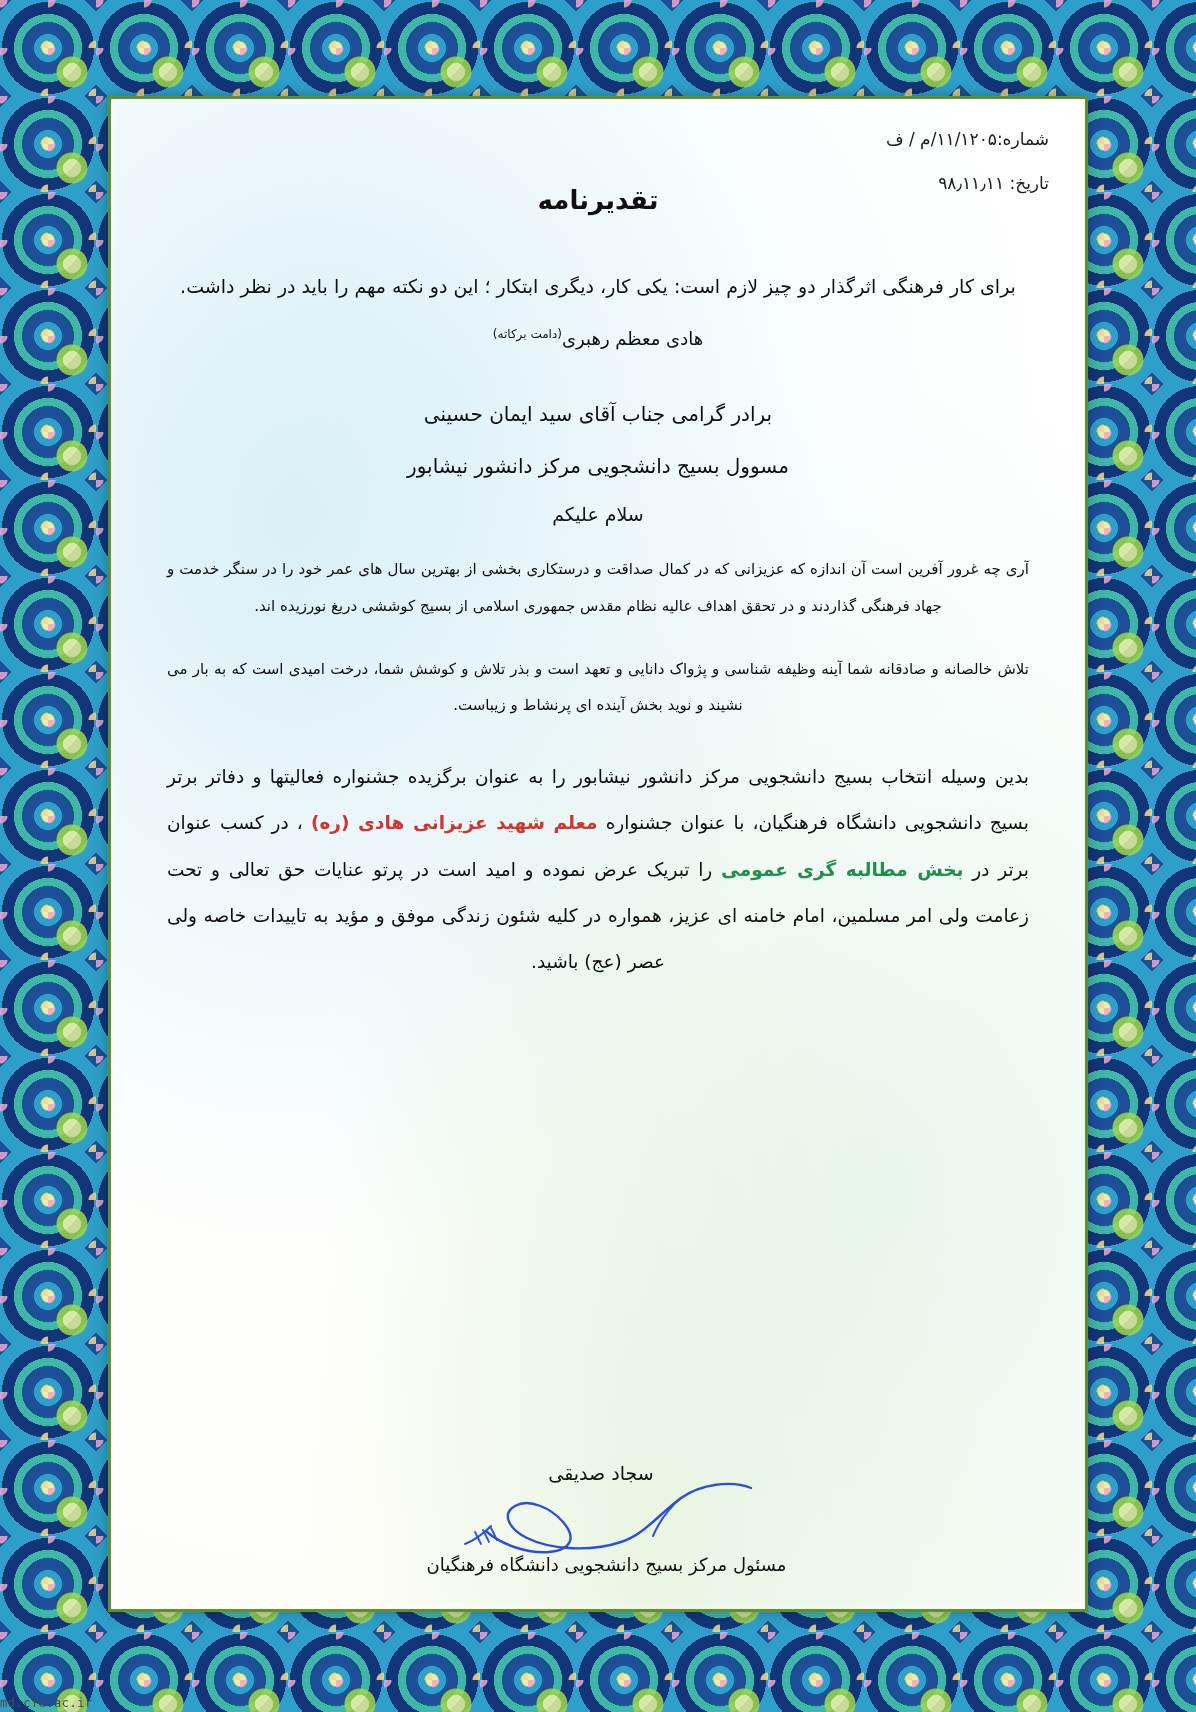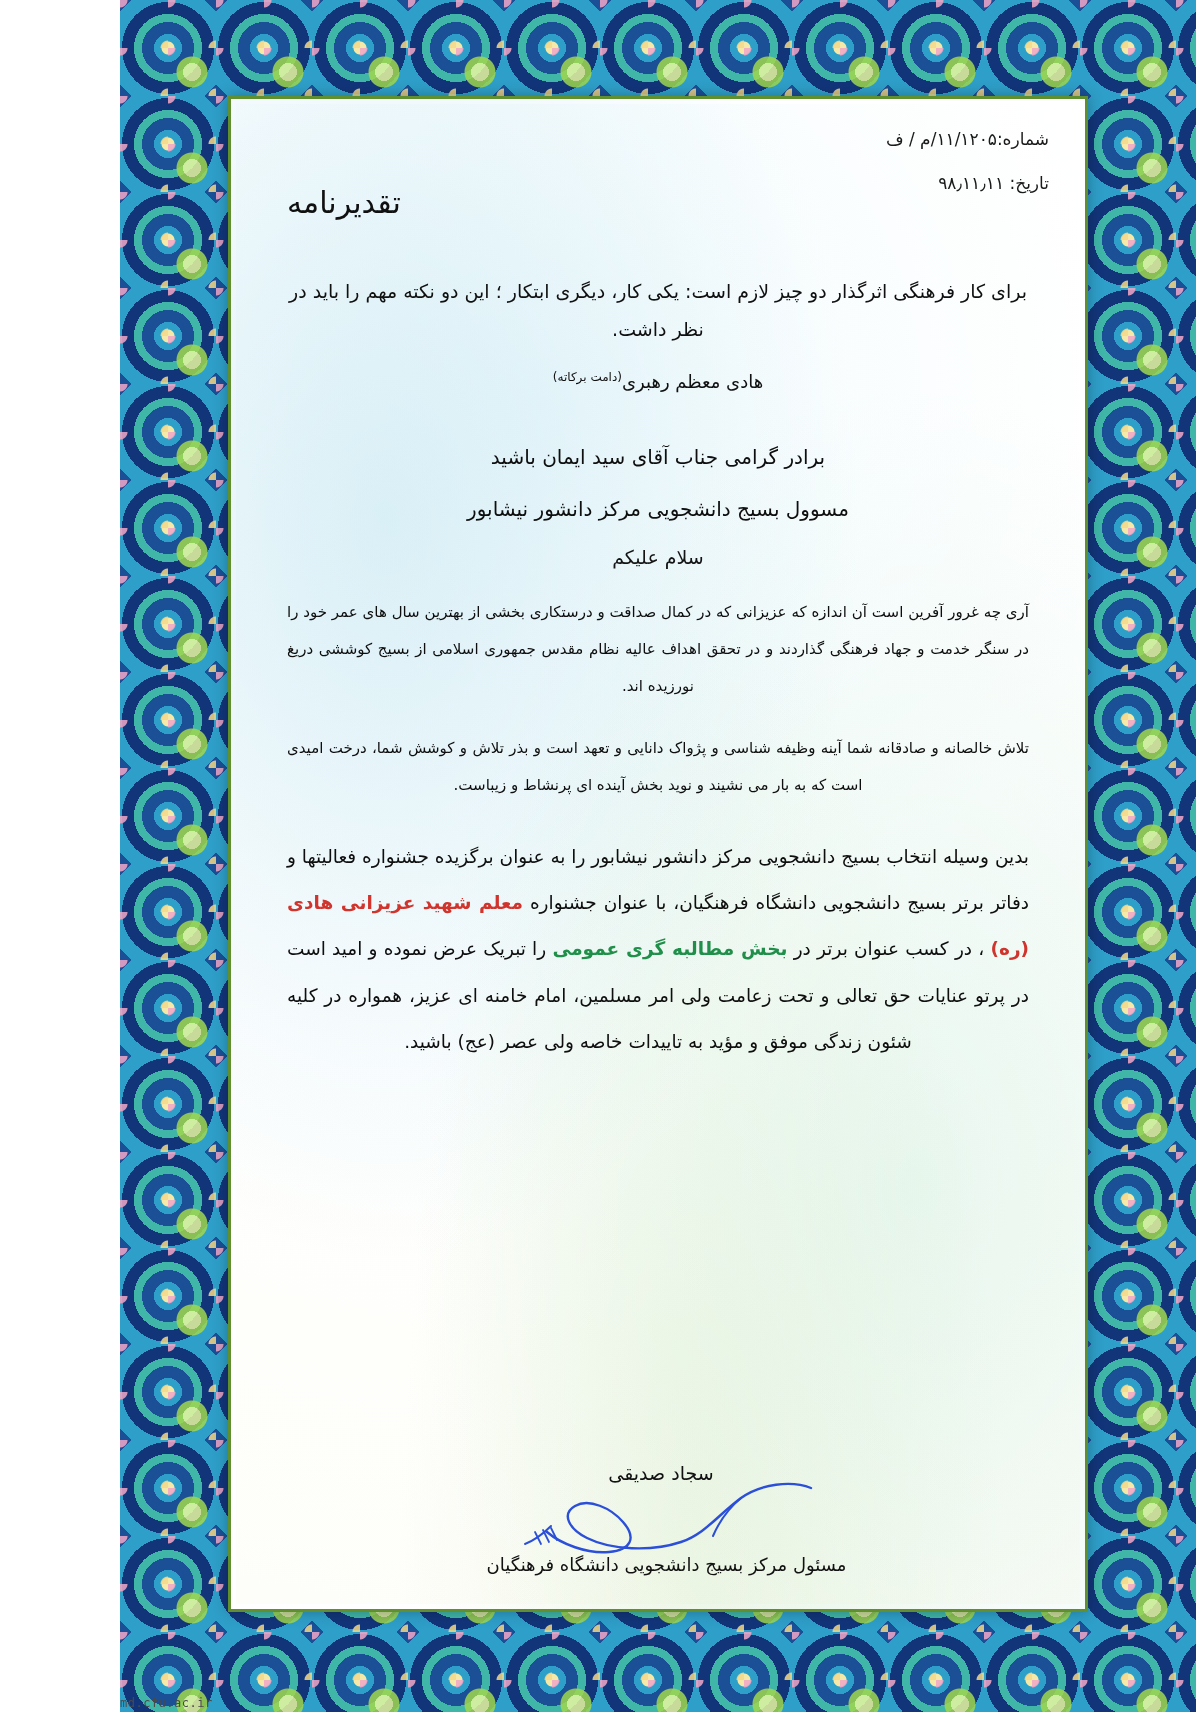--- a/index.html
+++ b/index.html
@@ -10,21 +10,21 @@
   body {
     width: 1196px;
     height: 1712px;
     font-family: "DejaVu Sans", sans-serif;
     overflow: hidden;
   }
 
   
   .certificate {
     position: relative;
-    width: 1076px;
+    width: 1196px;
     height: 1712px;
     box-sizing: border-box;
     background:
       radial-gradient(circle at 20% 15%, #7fd3e8 0%, #49a9cf 28%, #2f7fb5 55%, #1d4f8f 100%);
     overflow: hidden;
   }
 
   
   .border-frame {
     position: absolute;
@@ -91,23 +91,23 @@
     top: 18px;
     right: 36px;
     text-align: right;
     font-size: 17px;
     line-height: 2.6;
     color: #1a1a1a;
   }
   .meta div { white-space: nowrap; }
 
   .doc-title {
-    text-align: left;
-    font-size: 30px;
-    font-weight: normal;
+    text-align: center;
+    font-size: 26px;
+    font-weight: bold;
     margin: 60px 0 0 0;
     letter-spacing: 1px;
     color: #101010;
   }
 
   .quote {
     margin: 52px 0 0 0;
     text-align: center;
     font-size: 19px;
     line-height: 2;
@@ -210,21 +210,21 @@
       </div>
 
       <div class="doc-title">تقدیرنامه</div>
 
       <div class="quote">برای کار فرهنگی اثرگذار دو چیز لازم است: یکی کار، دیگری ابتکار ؛ این دو نکته مهم را باید در نظر داشت.</div>
       <div class="quote-source">
         <span>هادی معظم رهبری</span><span class="small">(دامت برکاته)</span>
       </div>
 
       <div class="salutation-block">
-        <div class="line">برادر گرامی جناب آقای سید ایمان باشید</div>
+        <div class="line">برادر گرامی جناب آقای سید ایمان حسینی</div>
         <div class="line">مسوول بسیج دانشجویی مرکز دانشور نیشابور</div>
       </div>
       <div class="greeting">سلام علیکم</div>
 
       <div class="body-par">آری چه غرور آفرین است آن اندازه که عزیزانی که در کمال صداقت و درستکاری بخشی از بهترین سال های عمر خود را در سنگر خدمت و جهاد فرهنگی گذاردند و در تحقق اهداف عالیه نظام مقدس جمهوری اسلامی از بسیج کوششی دریغ نورزیده اند.</div>
       <div class="body-par">تلاش خالصانه و صادقانه شما آینه وظیفه شناسی و پژواک دانایی و تعهد است و بذر تلاش و کوشش شما، درخت امیدی است که به بار می نشیند و نوید بخش آینده ای پرنشاط و زیباست.</div>
 
       <div class="award-par">
         <span>بدین وسیله انتخاب بسیج دانشجویی مرکز دانشور نیشابور را به عنوان برگزیده جشنواره فعالیتها و دفاتر برتر بسیج دانشجویی دانشگاه فرهنگیان، با عنوان جشنواره</span>
         <span class="hl-red">معلم شهید عزیزانی هادی (ره)</span>

